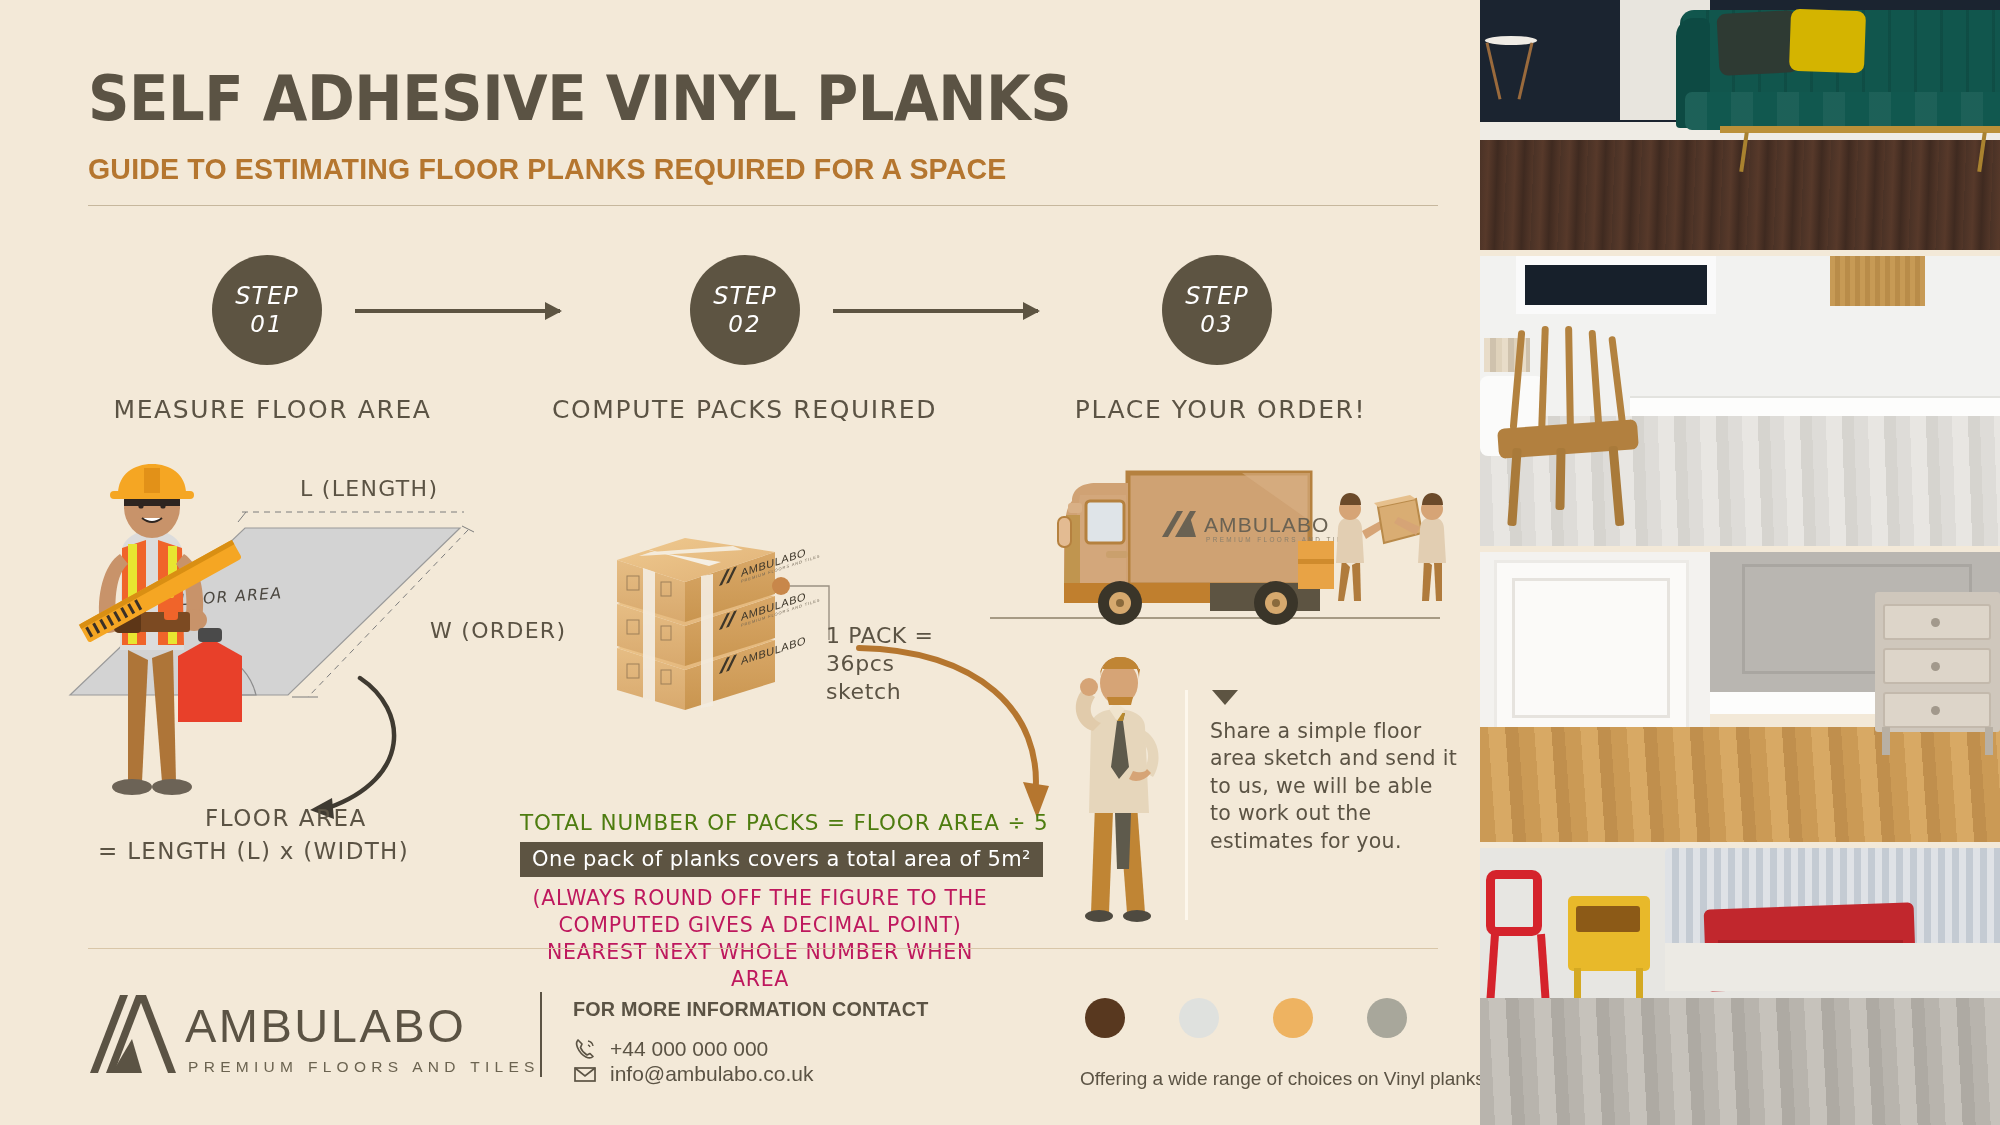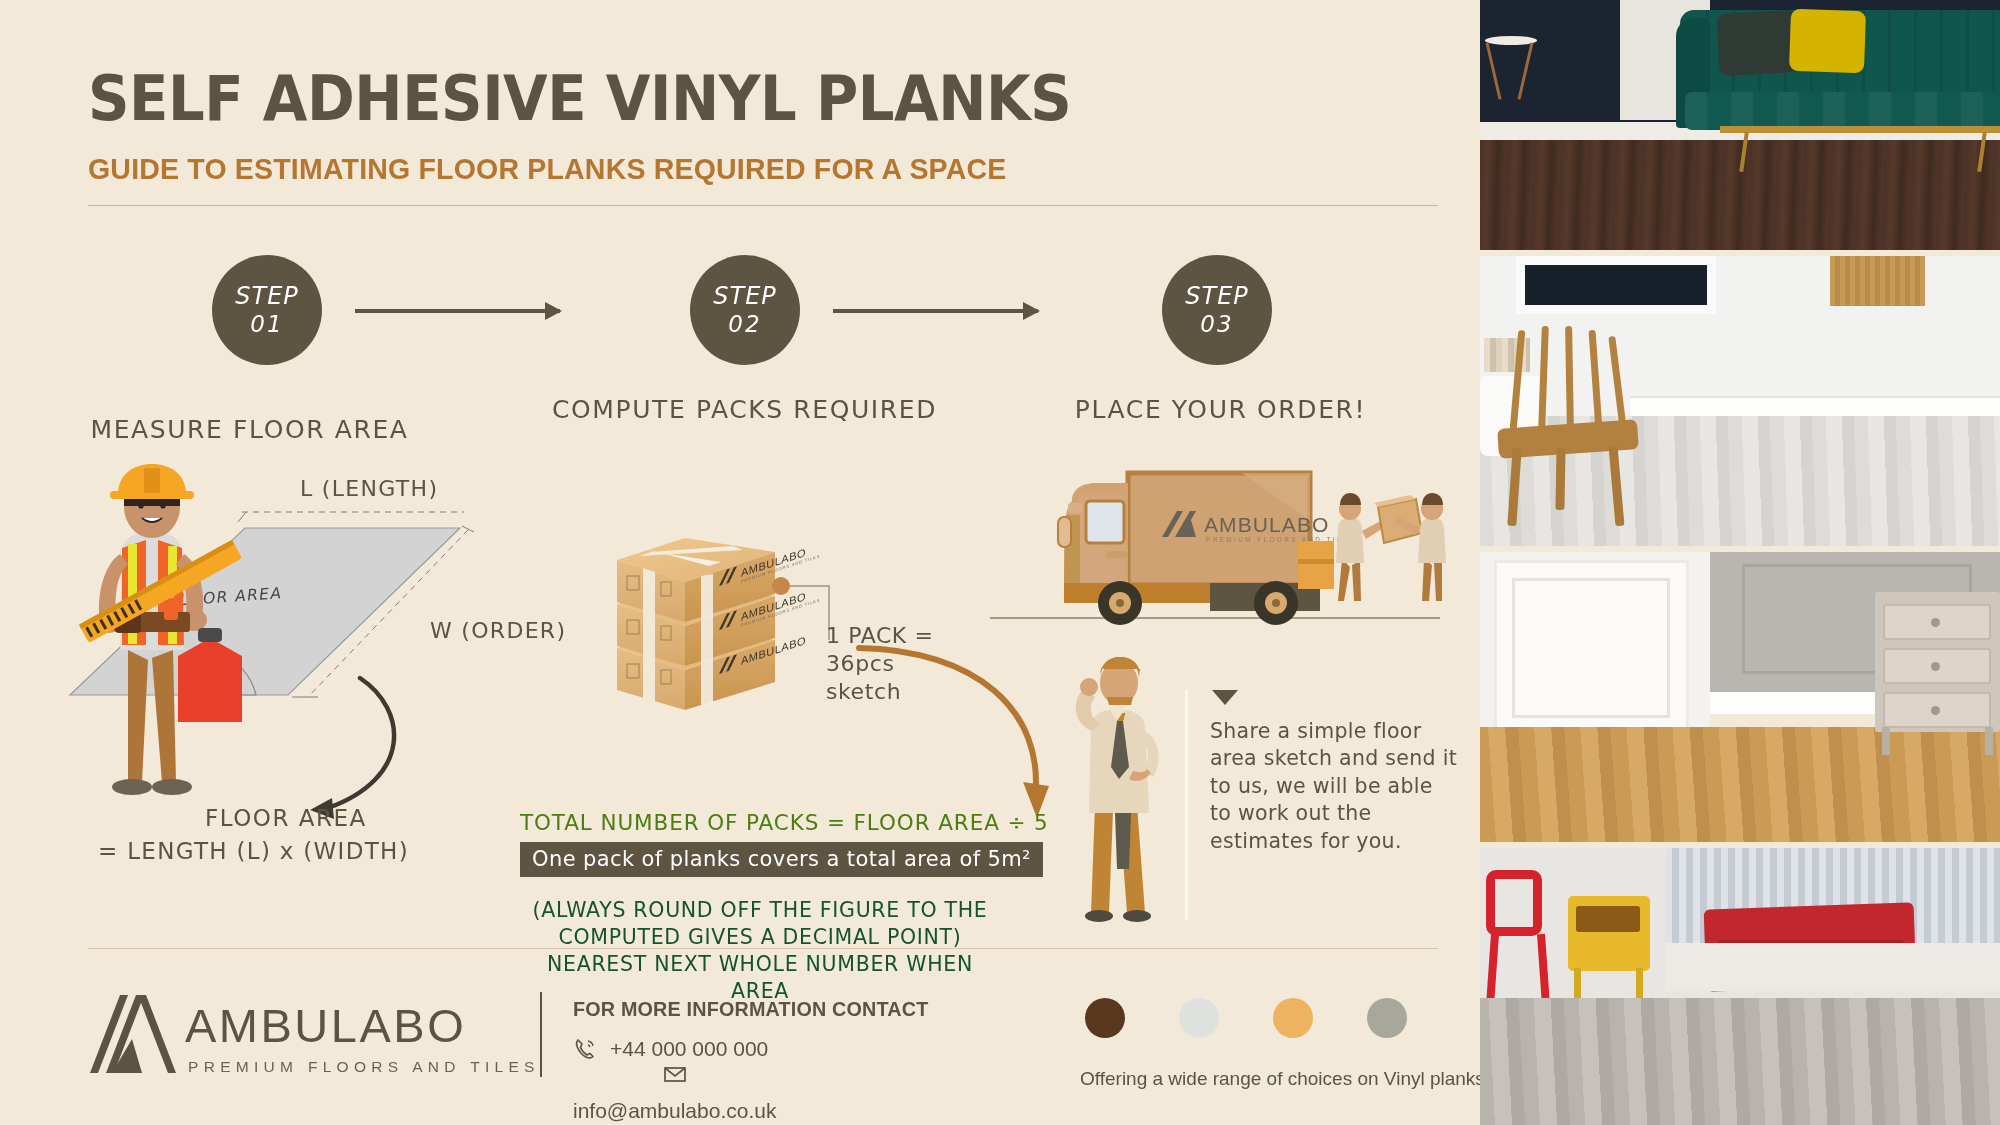--- a/index.html
+++ b/index.html
@@ -97,21 +97,21 @@
   }
 
   
   .formula-wrap { position: absolute; left: 520px; top: 810px; width: 480px; text-align: center; }
   .f-line1 { font-size: 21.5px; letter-spacing: 0.9px; color: #4d7c0f; white-space: nowrap; }
   .f-highlight {
     display: inline-block; margin-top: 7px;
     background: #5d5442; color: #fff;
     font-size: 21px; padding: 5px 12px 6px; letter-spacing: 0.4px; white-space: nowrap;
   }
-  .f-note { margin-top: 20px; font-size: 20.5px; line-height: 1.32; letter-spacing: 0.7px; color: #14532d; }
+  .f-note { margin-top: 8px; font-size: 20.5px; line-height: 1.32; letter-spacing: 0.7px; color: #be185d; }
 
   
   .help {
     position: absolute; left: 1210px; top: 718px; width: 250px;
     font-size: 20.5px; line-height: 1.34; color: #5b5344; letter-spacing: 0.3px;
   }
   .help p + p { margin-top: 17px; }
   .help-caret {
     position: absolute; left: 1212px; top: 690px;
     width: 0; height: 0;
@@ -144,21 +144,21 @@
     font-family: "Liberation Sans", sans-serif;
     font-weight: bold; font-size: 21px; color: #5b5344; letter-spacing: 0.2px;
     transform: scaleX(0.94); transform-origin: left center;
   }
   .contact-row {
     position: absolute; left: 573px;
     font-family: "Liberation Sans", sans-serif;
     font-size: 21px; color: #5b5344; display: flex; align-items: center; gap: 13px;
   }
   .contact-row.phone { top: 57px; }
-  .contact-row.email { top: 82px; flex-direction: column; }
+  .contact-row.email { top: 82px; }
 
   .swatches { position: absolute; left: 1085px; top: 18px; display: flex; gap: 54px; }
   .swatch { width: 40px; height: 40px; border-radius: 50%; }
   .tagline {
     position: absolute; left: 1080px; top: 88px;
     font-family: "Liberation Sans", sans-serif;
     font-size: 19px; color: #5b5344; white-space: nowrap;
   }
 
   
@@ -274,21 +274,21 @@
         <span>STEP</span>
         <span class="num">02</span>
       </div>
       <div class="step-arrow" style="left:833px; width:205px;"></div>
 
       <div class="step-circle" style="left:1162px; top:0;">
         <span>STEP</span>
         <span class="num">03</span>
       </div>
 
-      <div class="step-label hand" style="left:57px; width:385px;margin-top:20px;">MEASURE FLOOR AREA</div>
+      <div class="step-label hand" style="left:80px; width:385px;">MEASURE FLOOR AREA</div>
       <div class="step-label hand" style="left:552px; width:385px;">COMPUTE PACKS REQUIRED</div>
       <div class="step-label hand" style="left:1028px; width:385px;">PLACE YOUR ORDER!</div>
     </div>
 
     <svg class="panel1" width="420" height="420" viewBox="0 0 420 420">
 
       <polygon points="10,235 185,68 400,68 228,235" fill="#d3d3d3" stroke="#9a9a9a" stroke-width="1.2"></polygon>
 
       <path d="M182,52 L404,52" stroke="#7d7d7d" stroke-width="1" stroke-dasharray="6,5" fill="none"></path>
       <path d="M186,52 L178,62" stroke="#7d7d7d" stroke-width="1" fill="none"></path>

